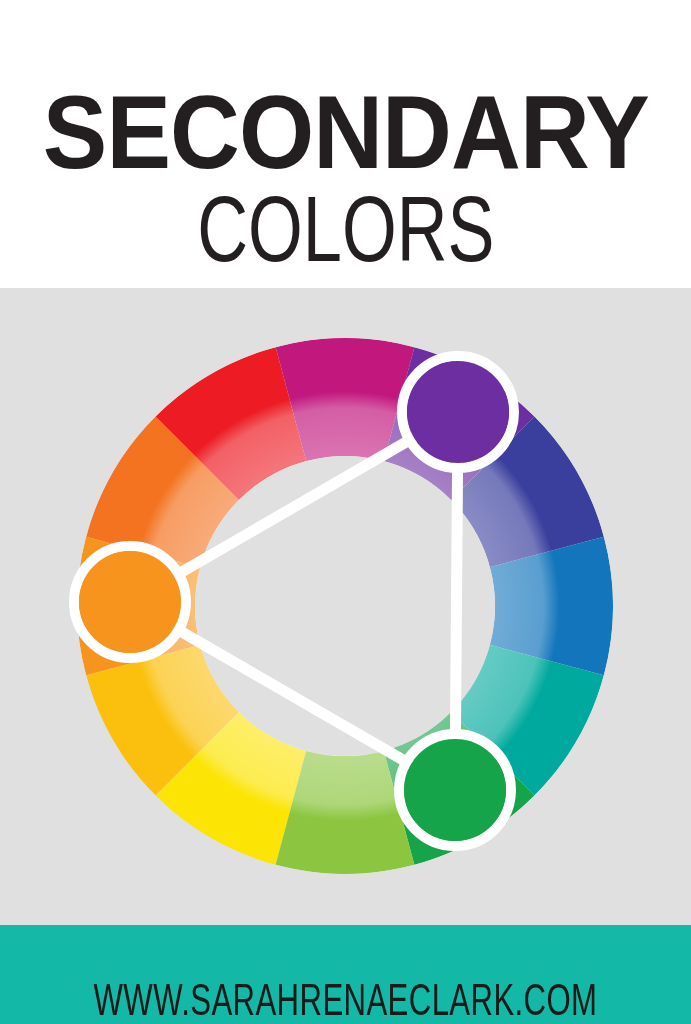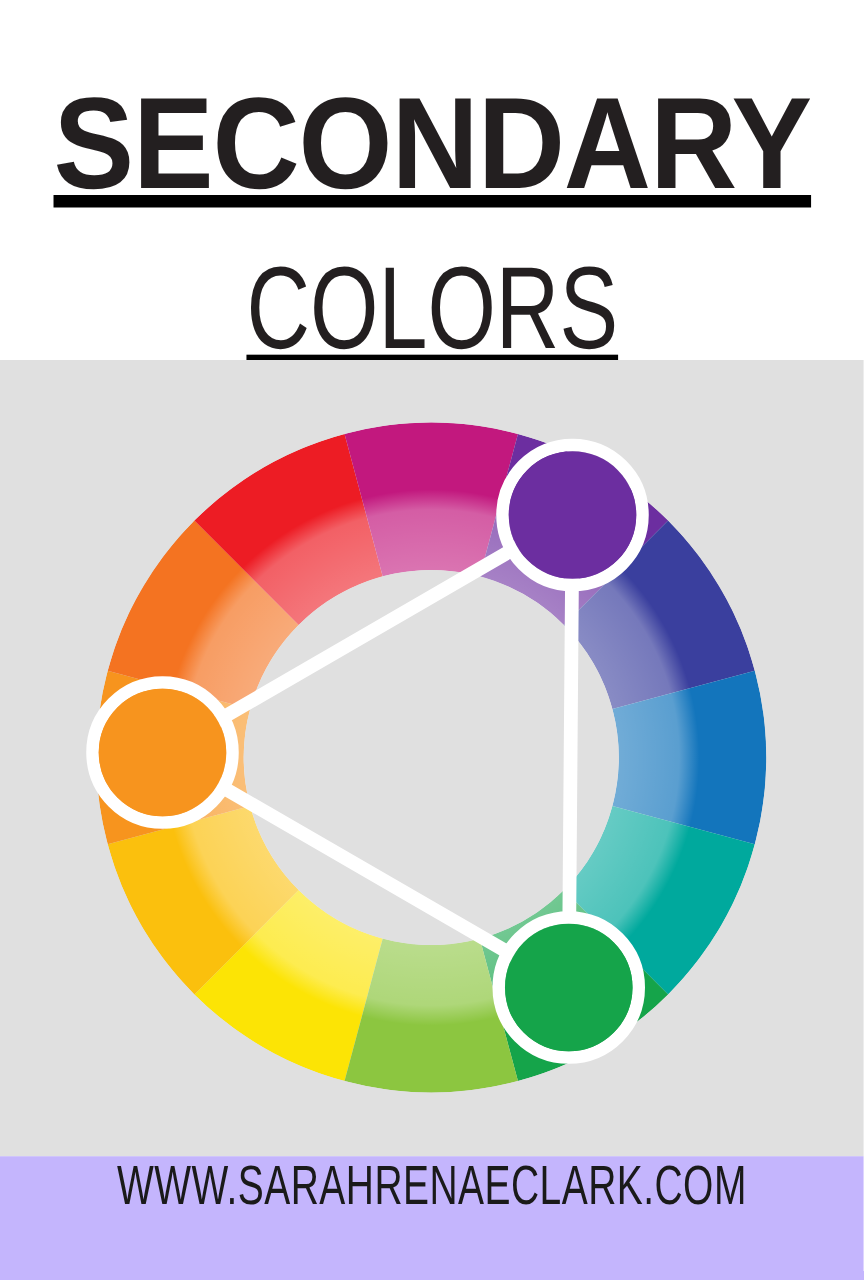--- a/index.html
+++ b/index.html
@@ -18,24 +18,23 @@
   
   #header {
     position: absolute;
     left: 0; top: 0;
     width: 691px;
     height: 288px;
     background: #ffffff;
     display: flex;
     flex-direction: column;
     align-items: center;
-    justify-content: space-between;
+    justify-content: center;
     padding-top: 68px;
     box-sizing: border-box;
-    text-decoration: underline;
   }
   #title-primary {
     font-family: "Liberation Sans Narrow", "Liberation Sans", sans-serif;
     font-weight: 700;
     font-size: 104px;
     line-height: 0.92;
     letter-spacing: -1px;
     color: #231f20;
     transform: scaleX(0.93);
     transform-origin: center center;
@@ -72,23 +71,23 @@
     height: 637px;
     display: block;
   }
 
   
   #footer {
     position: absolute;
     left: 0; top: 925px;
     width: 691px;
     height: 99px;
-    background: #c4b5fd;
+    background: #14b8a6;
     display: flex;
-    align-items: flex-start;
+    align-items: flex-end;
     justify-content: center;
   }
   #footer-url {
     font-family: "Liberation Sans Narrow", "Liberation Sans", sans-serif;
     font-weight: 400;
     font-size: 41px;
     letter-spacing: 0.5px;
     color: #1a1a1a;
     transform: scaleX(0.76) scaleY(1.08);
     transform-origin: center center;

